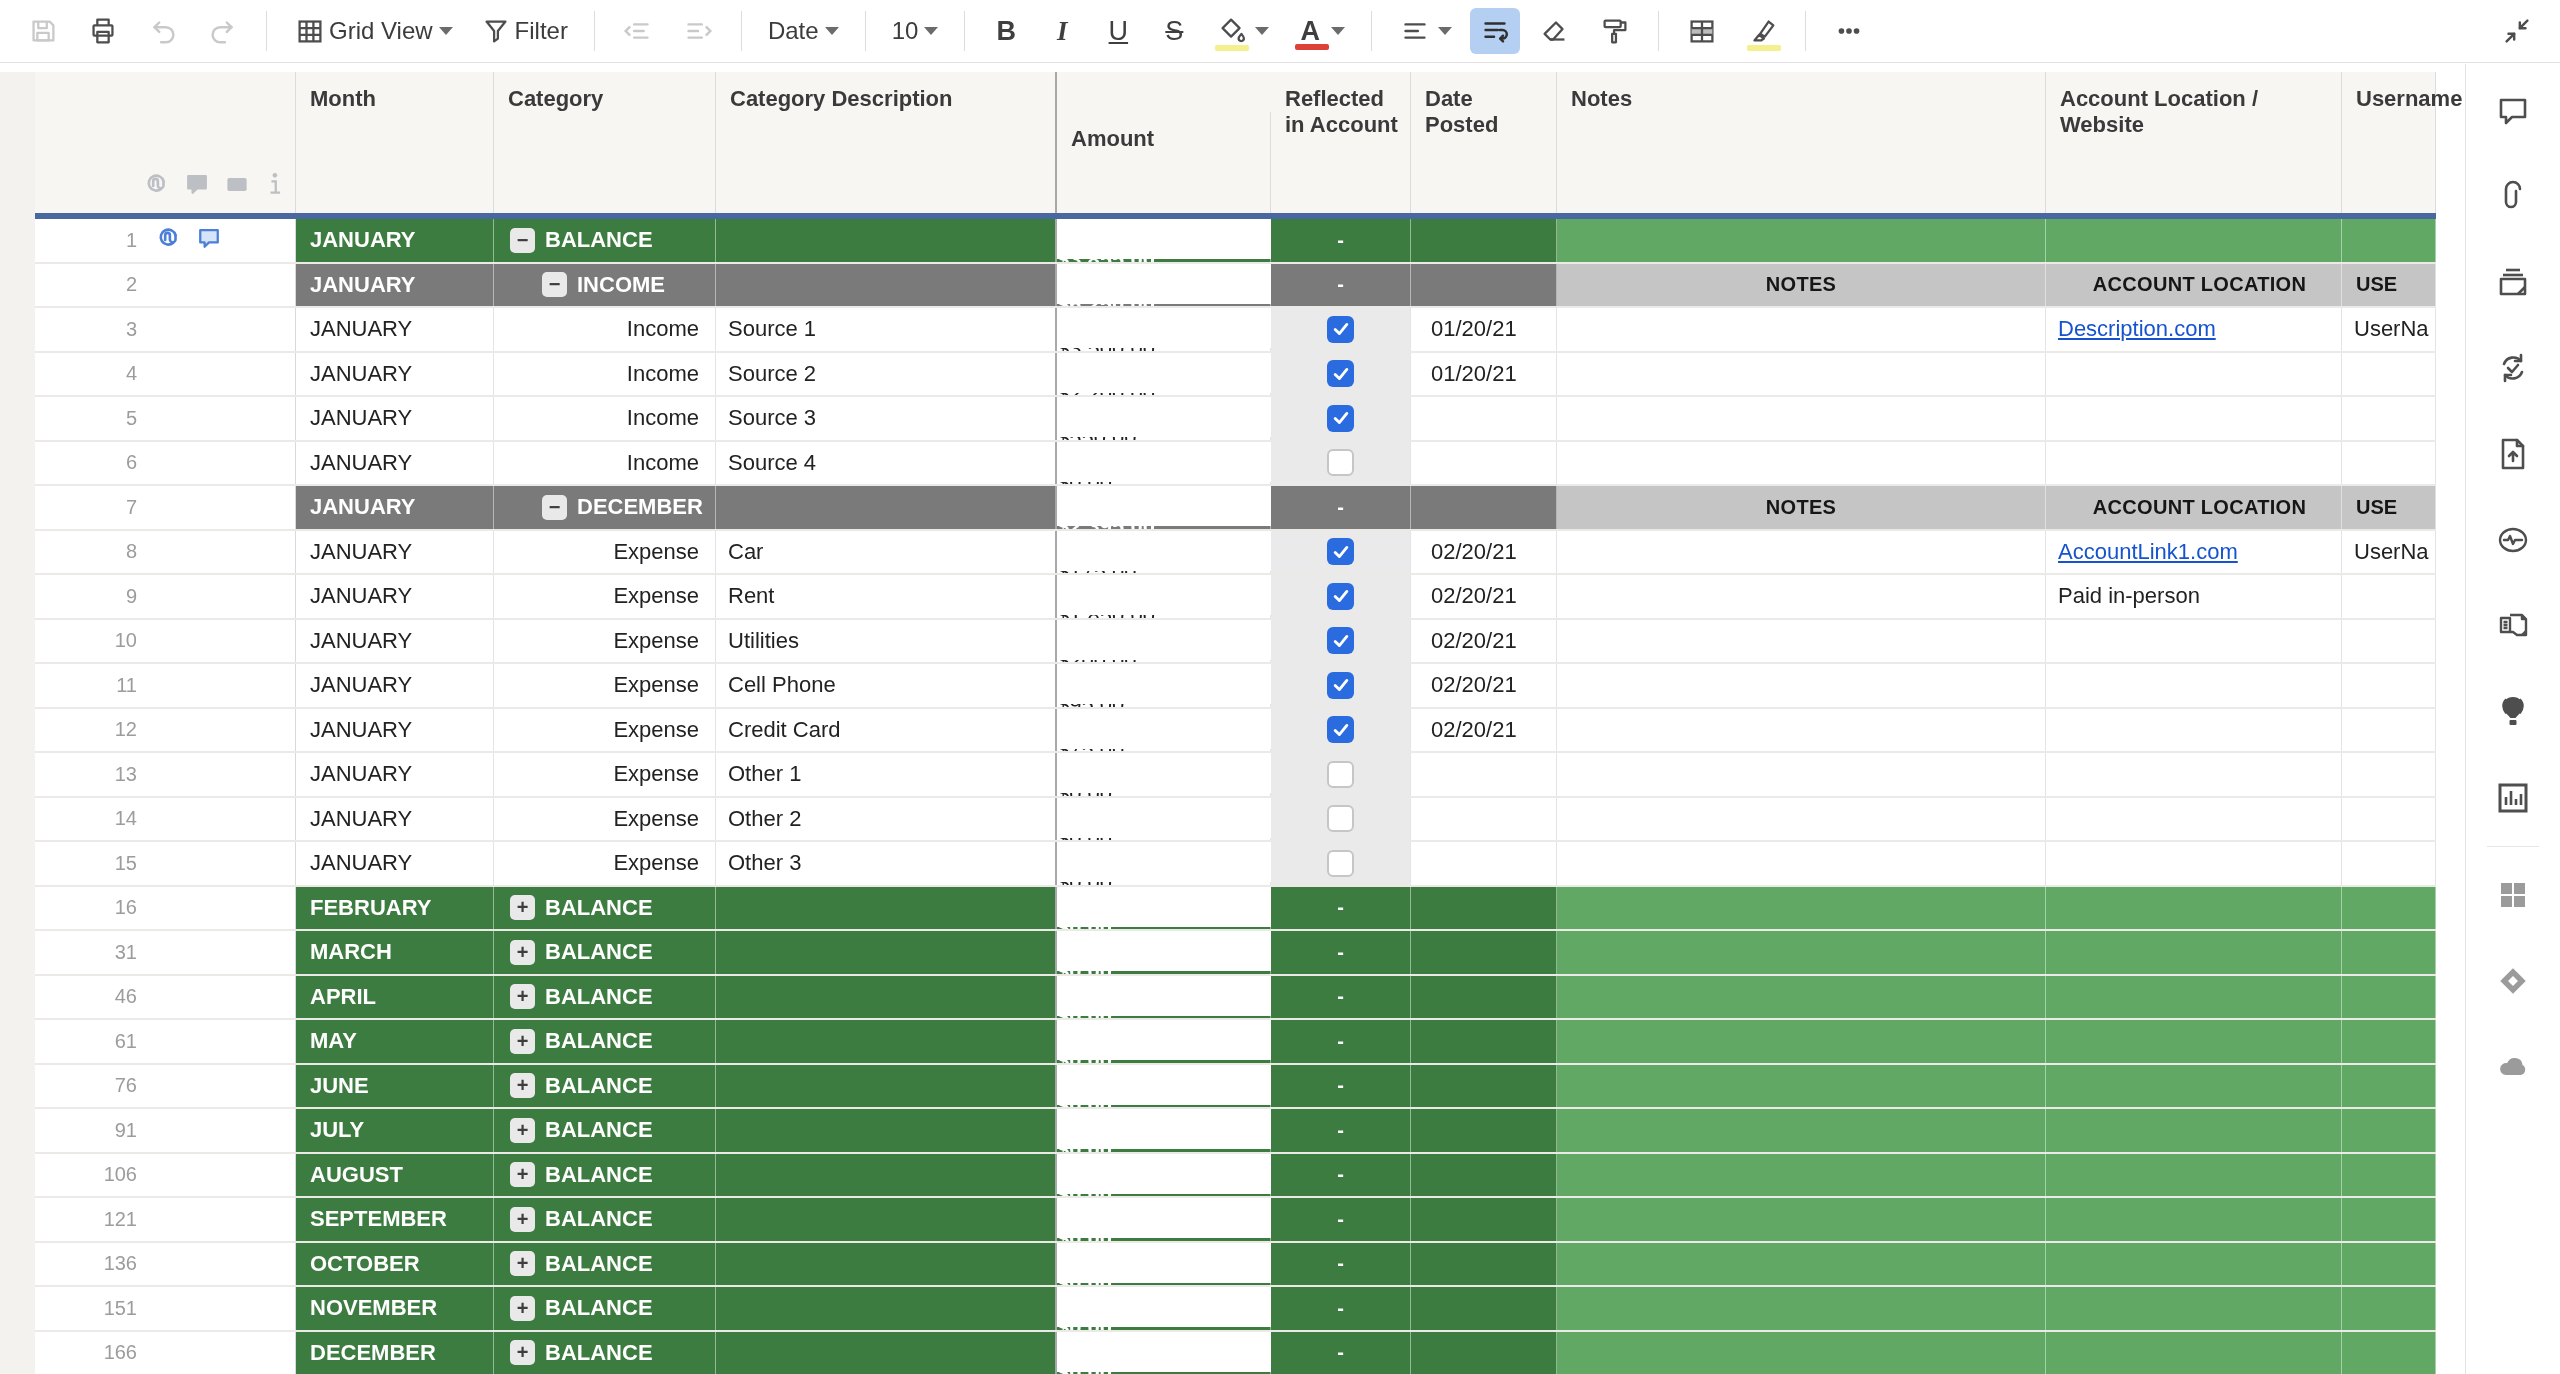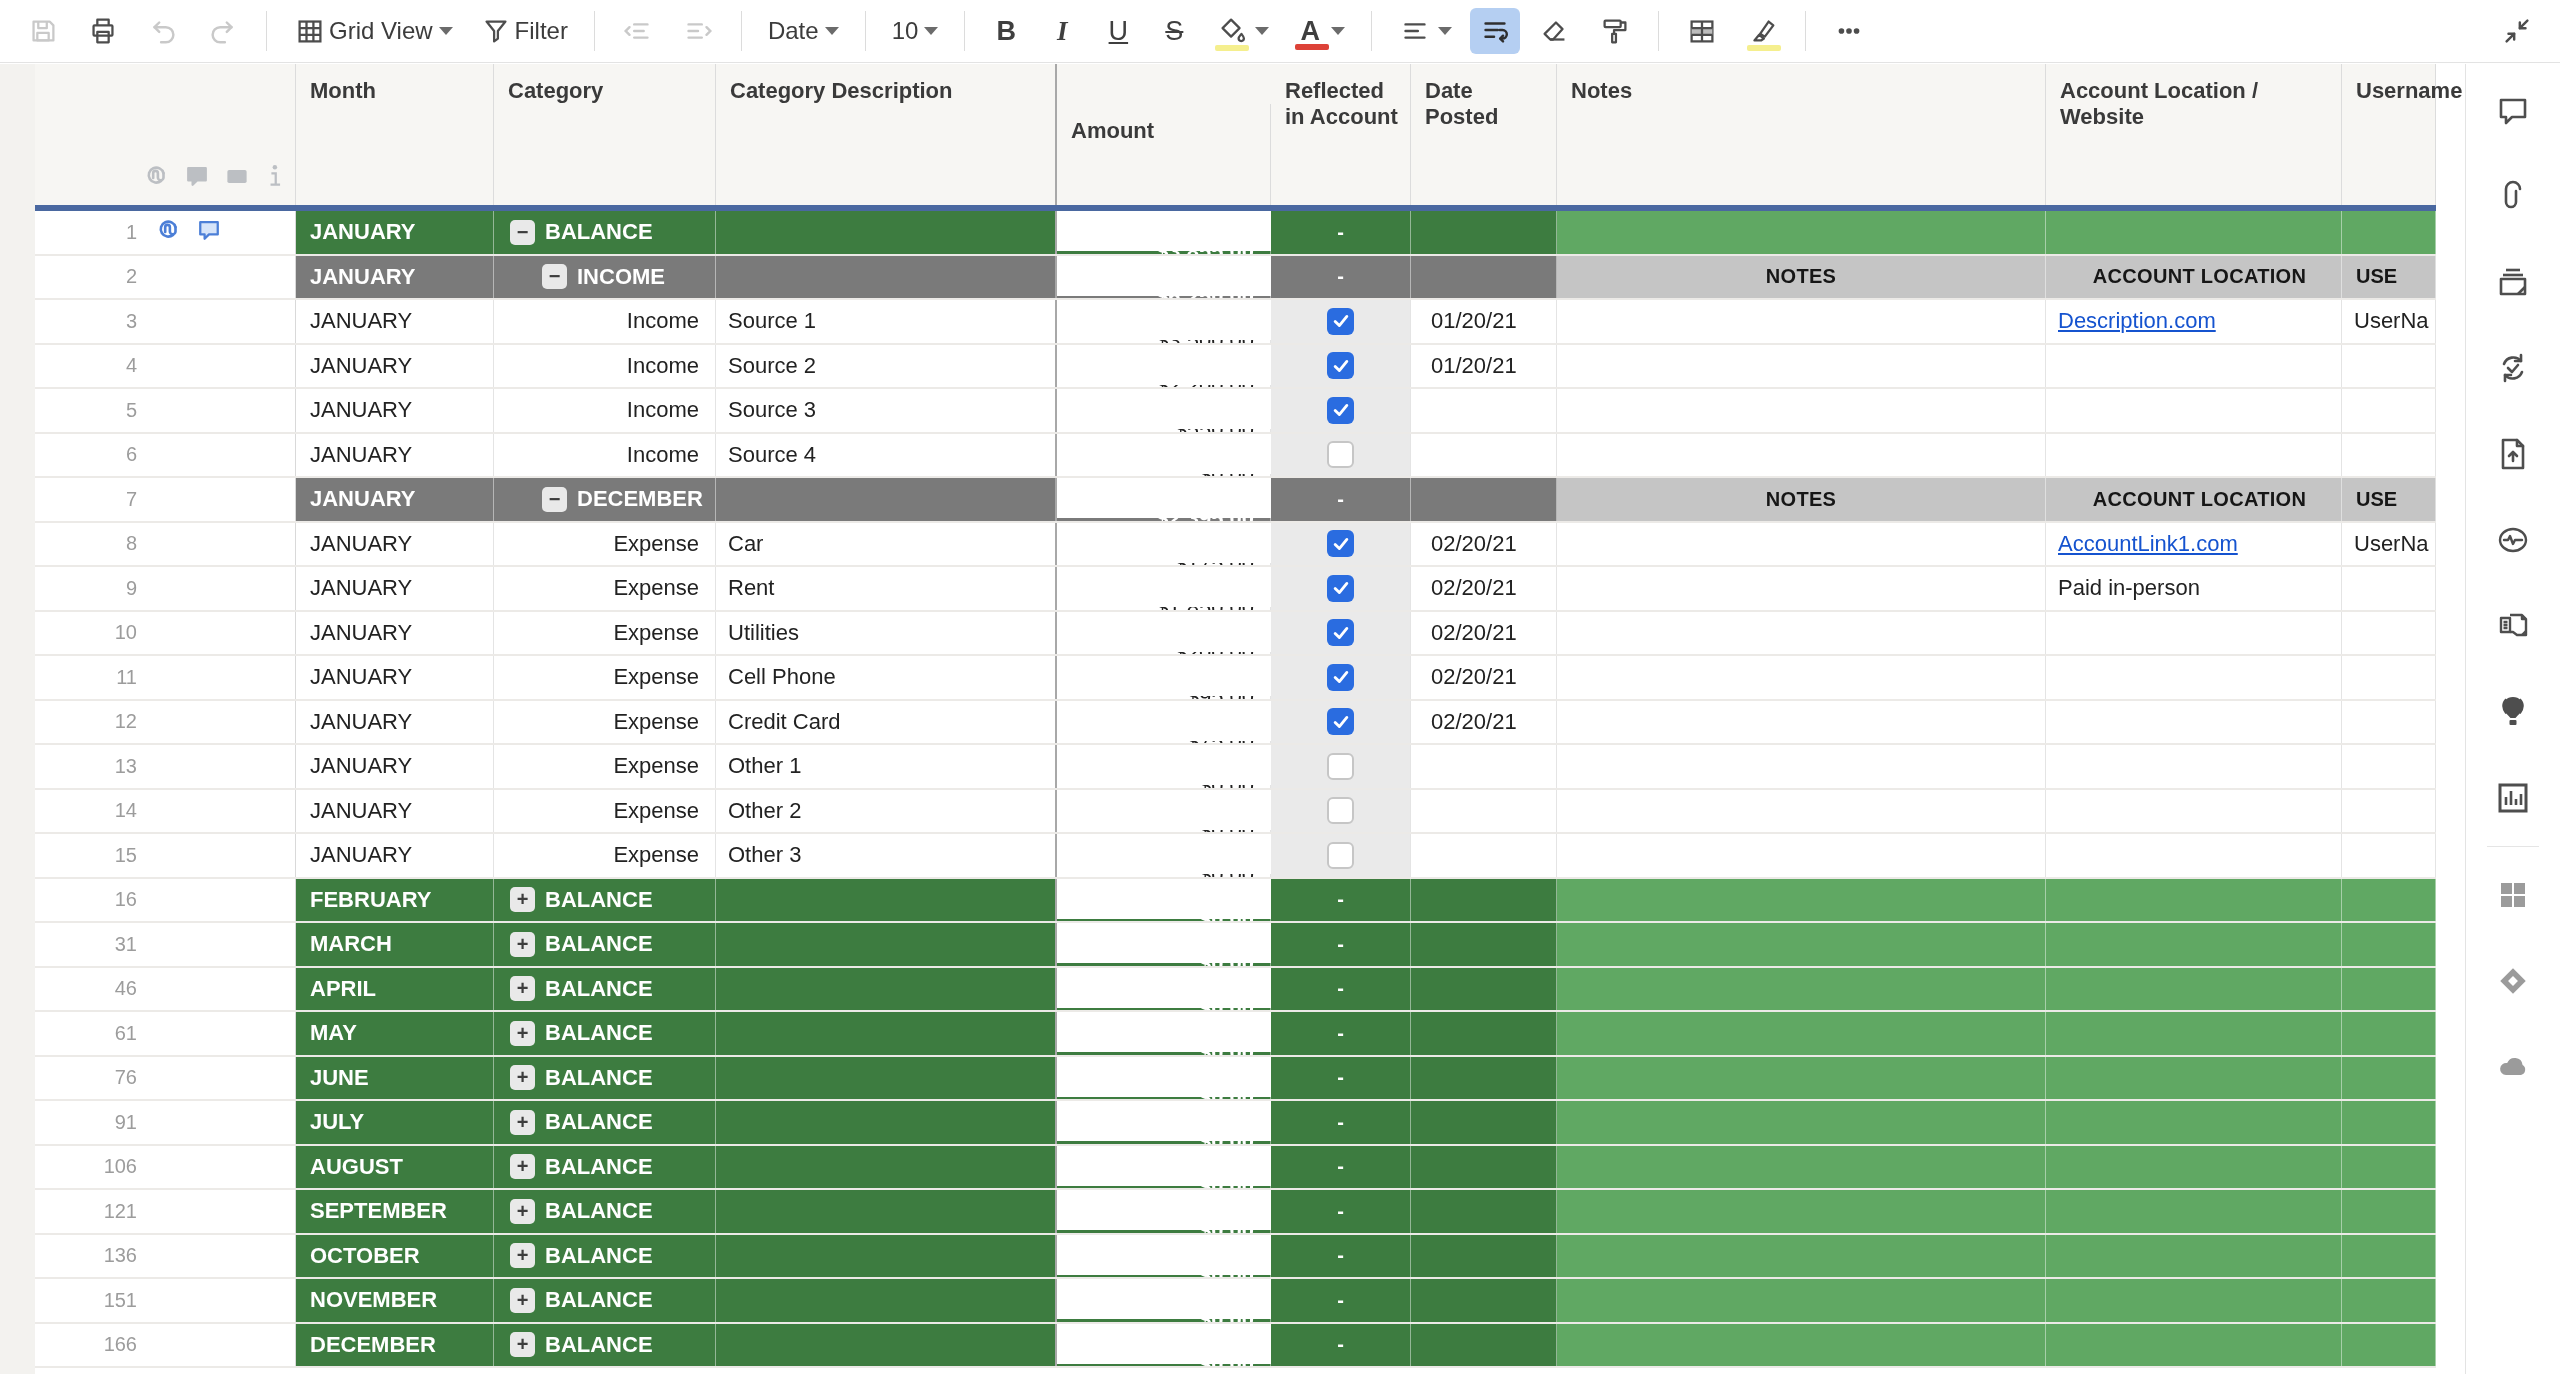--- a/index.html
+++ b/index.html
@@ -32,21 +32,21 @@
 
   
   .rail { position:absolute; top:64px; right:0; width:95px; bottom:0; background:#fff;
     border-left:1px solid #e3e3e3; display:flex; flex-direction:column; align-items:center;
     padding-top:26px; gap:46px; }
   .rail .ric { background:none; border:none; cursor:pointer; color:#4e4e4e; height:40px; display:flex; align-items:center;}
   .rail .ric.soft { color:#9b9b9b; }
   .rail-div { width:52px; height:1px; background:#e5e5e5; margin:-18px 0; }
 
   
-  .sheet { position:absolute; top:64px; left:0; width:2436px; bottom:0; background:#fff;border-radius:11px; }
+  .sheet { position:absolute; top:72px; left:0; width:2436px; bottom:0; background:#fff;border-radius:11px; }
   .gutter { position:absolute; left:0; top:0; bottom:0; width:35px; background:#f3f2ef; }
   .hwrap { margin-left:35px; background:#f7f6f3; height:141px; }
   .header-row { display:flex; height:141px; }
   .hcell { border-right:1px solid #dcdcdc; padding:14px 12px 0 14px; position:relative;
     font-size:22px; font-weight:700; color:#3a3a3a; line-height:1.2; }
   .hicons { position:absolute; right:10px; bottom:8px; display:flex; gap:12px; align-items:center; color:#bcbfc3;}
   .bluebar { margin-left:35px; height:6px; background:#4a68a0; }
 
   .col-rownum{width:261px; flex:none;} .col-month{width:198px; flex:none;}
   .col-category{width:222px; flex:none;} .col-description{width:341px; flex:none;}
@@ -56,21 +56,21 @@
   .col-description{ border-right:2px solid #a8a8a8 !important; }
 
   .rows { margin-left:35px; }
   .grid-row { display:flex; height:44.5px; border-bottom:2px solid #eceae7; }
   .cell { border-right:1px solid #e4e4e4; background:#fff; display:flex; align-items:center;
     font-size:22px; color:#222; overflow:hidden; white-space:nowrap; }
   .cell.col-rownum { background:#fff; color:#9c9c9c; font-size:20px; border-right:1px solid #d9d9d9; }
   .rn { width:102px; text-align:right; display:block; }
   .rowicons { display:flex; gap:12px; margin-left:16px; align-items:center; color:#4c7fd7; }
   .cell.col-month { padding-left:14px; }
-  .cell.col-amount { justify-content:flex-end; padding-right:16px; }
+  .cell.col-amount { justify-content:flex-start; padding-right:16px; }
   .cell.col-date { padding-left:20px; }
   .cell.col-account { padding-left:12px; }
   .cell.col-username { padding-left:12px; }
   .cell.col-category.num-align { justify-content:flex-end; padding-right:16px; }
   .cell.col-description { padding-left:12px; }
   a.cell-link { color:#1553cf; text-decoration:underline; }
 
   
   .r-balance .cell { background:#3d7c40; border-right:1px solid rgba(255,255,255,.45); color:#fff; font-weight:700; }
   .r-balance .cell.lt { background:#60a863; }

